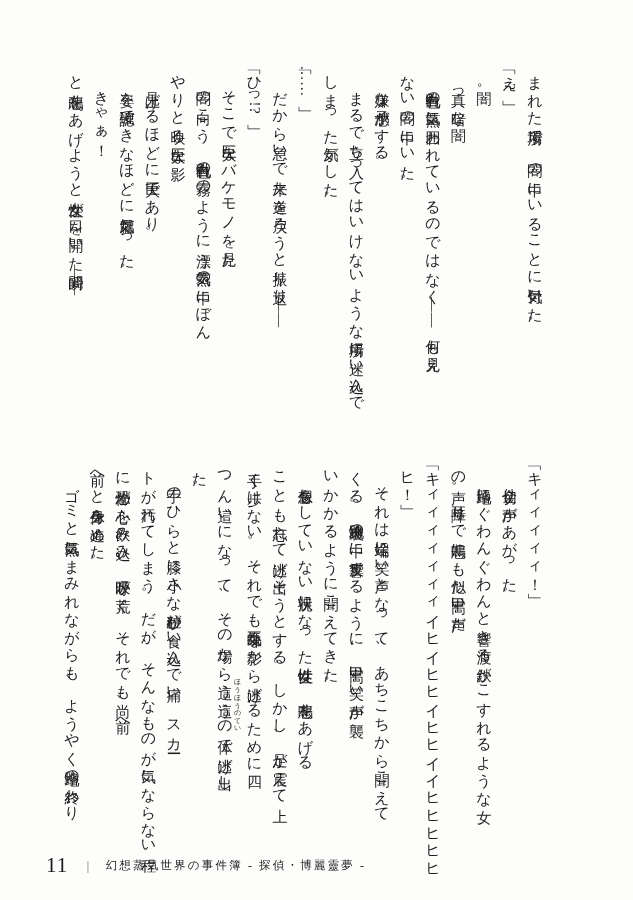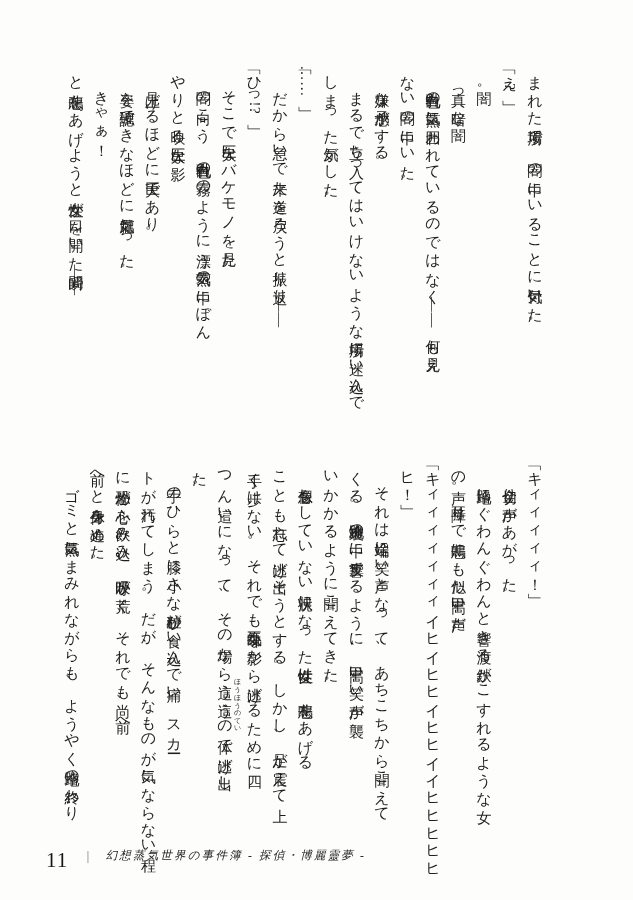--- a/index.html
+++ b/index.html
@@ -45,39 +45,38 @@
     font-size: 7px;
     letter-spacing: 0;
     color: #2a2a2a;
   }
   .footer {
     position: absolute;
     left: 46px;
     top: 848px;
     height: 34px;
     display: flex;
-    align-items: flex-start;
+    align-items: center;
   }
   .pagenum {
     font-size: 21px;
     color: #161616;
     letter-spacing: 1px;
   }
   .fdivider {
     color: #a9a9a9;
     font-size: 13px;
     margin: 0 16px 0 18px;
     font-family: "Liberation Sans", sans-serif;
   }
   .booktitle {
     font-size: 11.5px;
     color: #222222;
     letter-spacing: 2.2px;
     white-space: nowrap;
-    font-style: italic;
   }
 </style>
 </head>
 <body>
 
 <div class="page">
 
   <div class="band band-top">
       <p>まれた場所で、闇の中にいることに気付いた。</p>
       <p>「え?」</p>

